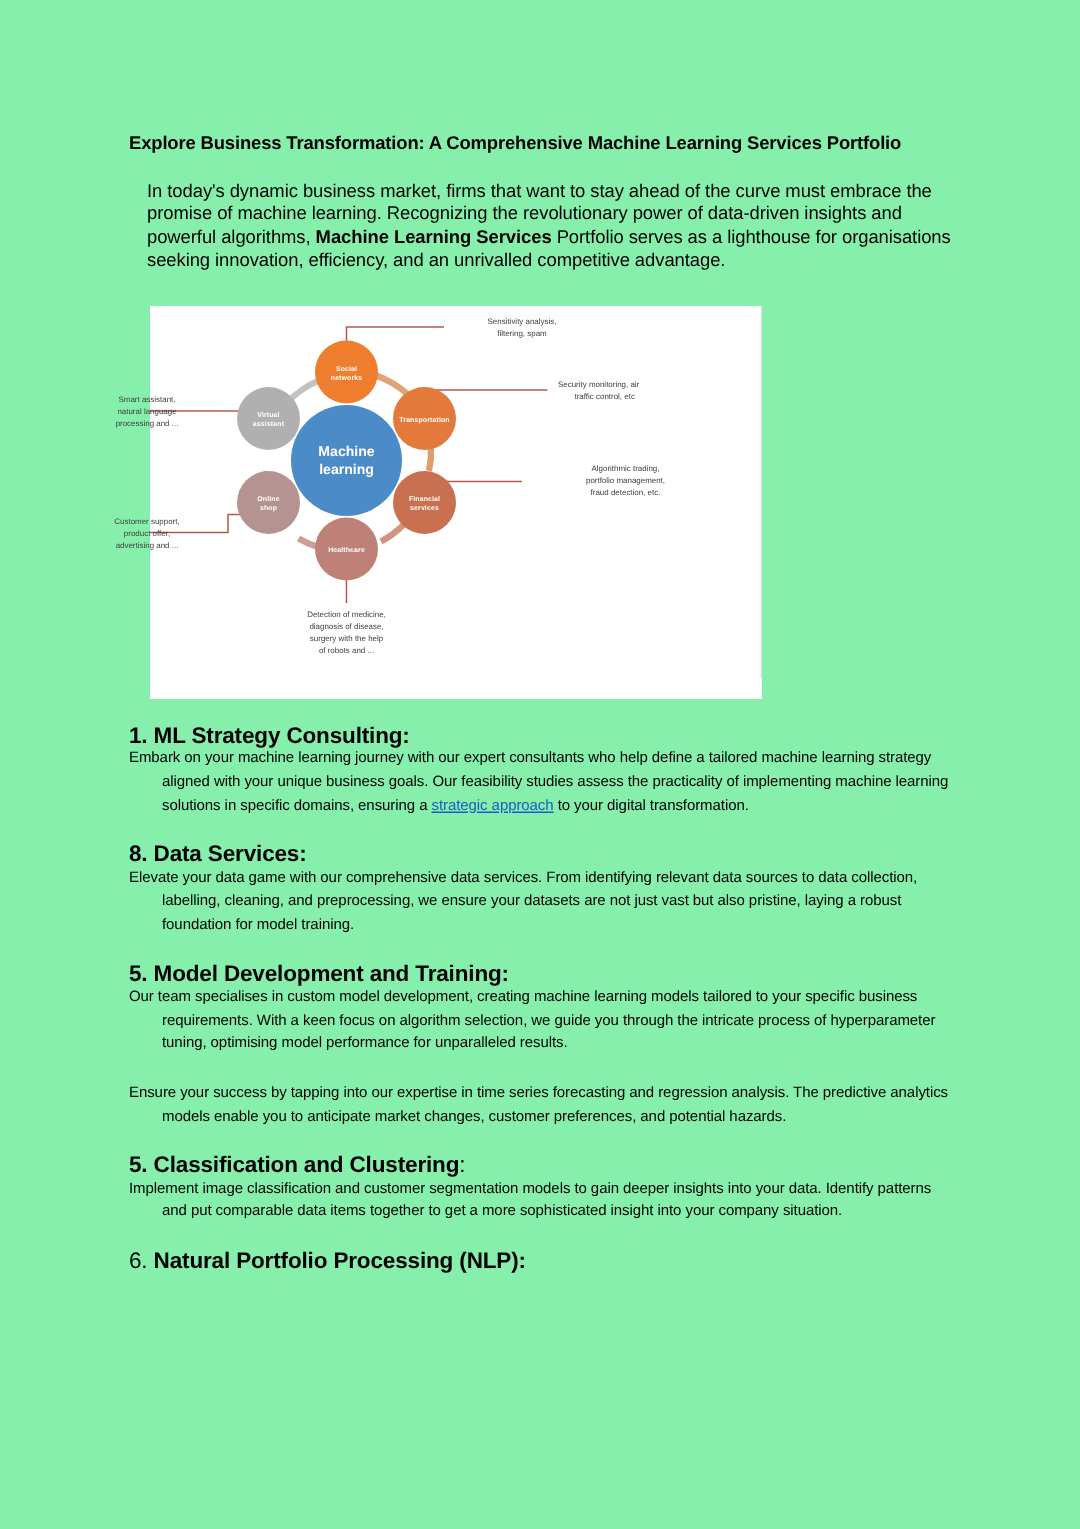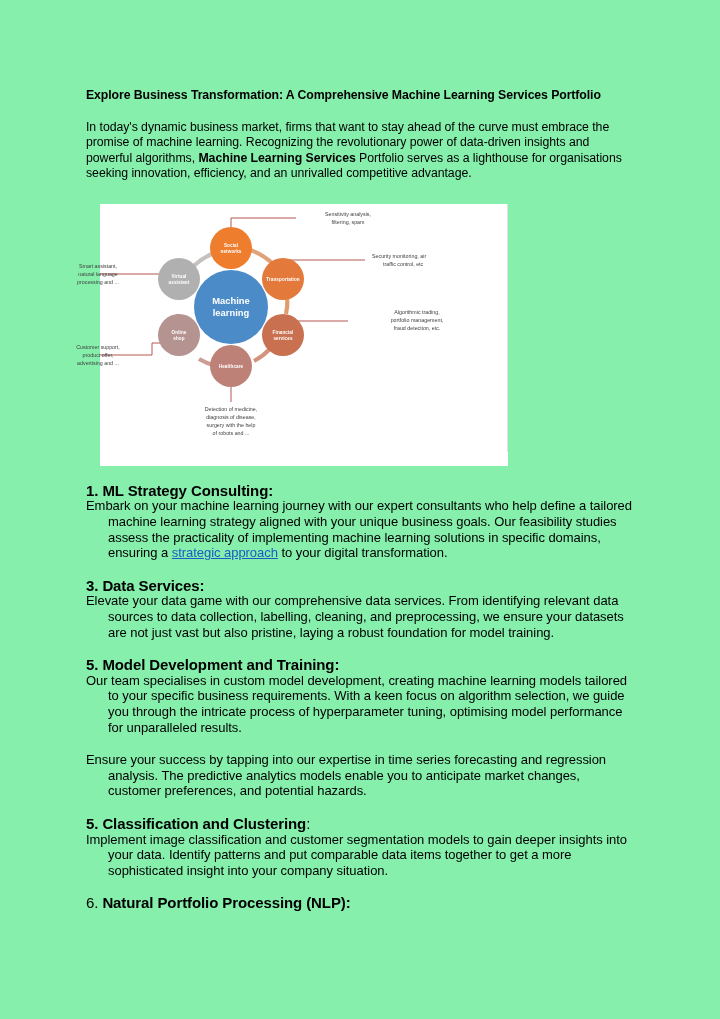--- a/index.html
+++ b/index.html
@@ -27,37 +27,37 @@
   .doc-title {
     font-size: 12.3px;
     font-weight: bold;
     line-height: 15.5px;
     letter-spacing: -0.1px;
     margin: 0;
   }
   .intro {
     font-size: 12.3px;
     line-height: 15.6px;
-    margin: 16px 0 0 0;
+    margin: 16px 0 0 12px;
     letter-spacing: -0.05px;
   }
   .intro b { font-weight: bold; }
 
   .section { margin-top: 17px; }
   .section-heading {
     font-size: 15px;
     font-weight: bold;
     line-height: 15.6px;
     margin: 0;
     letter-spacing: -0.1px;
   }
   .section-heading .num-plain { font-weight: normal; }
   .section-heading .tail-plain { font-weight: normal; }
   .section-body {
-    font-size: 13px;
+    font-size: 10px;
     line-height: 15.6px;
     margin: 0;
     letter-spacing: -0.05px;
     padding-left: 22px;
     text-indent: -22px;
   }
   a.inline-link {
     color: #1a5cc4;
     text-decoration: underline;
   }
@@ -206,21 +206,21 @@
         </g>
       </svg>
     </div>
 
     <div class="section">
       <p class="section-heading">1. ML Strategy Consulting:</p>
       <p class="section-body"><span>Embark on your machine learning journey with our expert consultants who help define a tailored machine learning strategy aligned with your unique business goals. Our feasibility studies assess the practicality of implementing machine learning solutions in specific domains, ensuring a </span><a class="inline-link" href="#">strategic approach</a><span> to your digital transformation.</span></p>
     </div>
 
     <div class="section">
-      <p class="section-heading">3. Data Services:</p>
+      <p class="section-heading">8. Data Services:</p>
       <p class="section-body">Elevate your data game with our comprehensive data services. From identifying relevant data sources to data collection, labelling, cleaning, and preprocessing, we ensure your datasets are not just vast but also pristine, laying a robust foundation for model training.</p>
     </div>
 
     <div class="section">
       <p class="section-heading">5. Model Development and Training:</p>
       <p class="section-body">Our team specialises in custom model development, creating machine learning models tailored to your specific business requirements. With a keen focus on algorithm selection, we guide you through the intricate process of hyperparameter tuning, optimising model performance for unparalleled results.</p>
     </div>
 
     <div class="section">
       <p class="section-body">Ensure your success by tapping into our expertise in time series forecasting and regression analysis. The predictive analytics models enable you to anticipate market changes, customer preferences, and potential hazards.</p>

